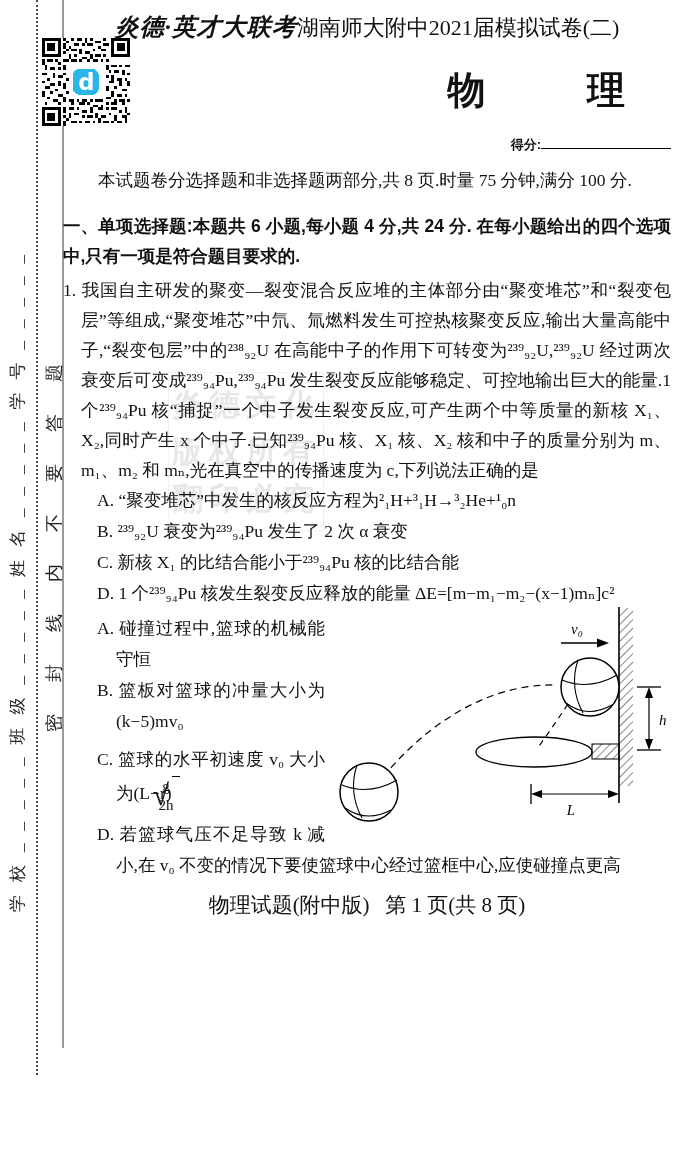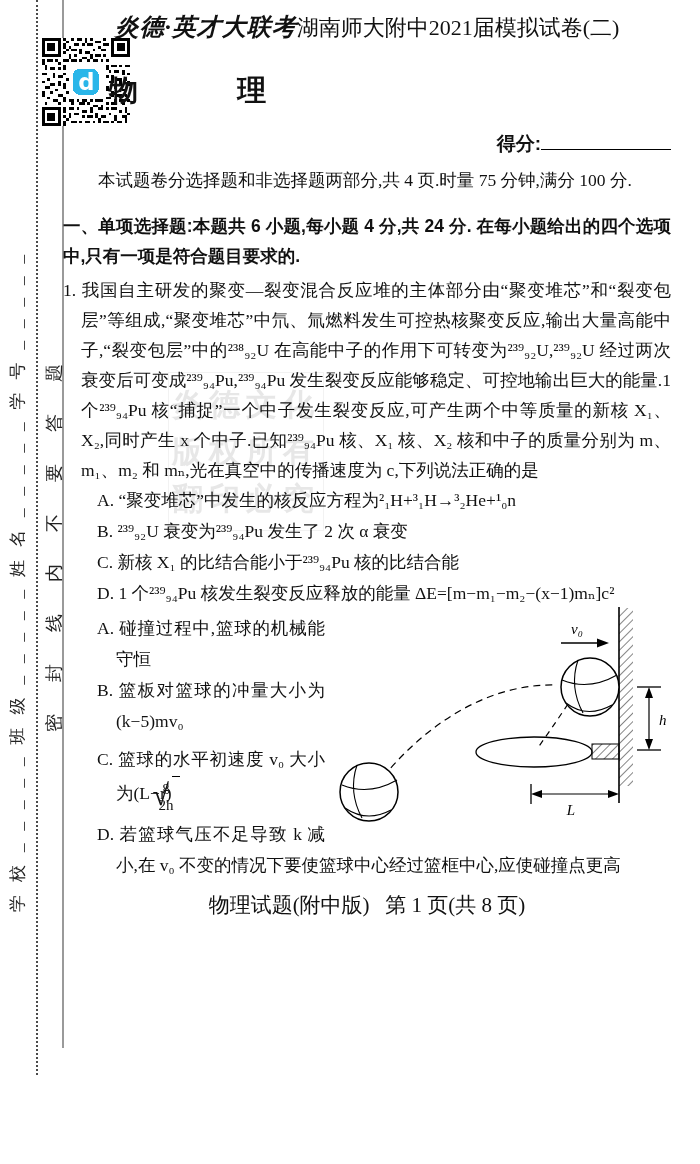--- a/index.html
+++ b/index.html
@@ -29,26 +29,26 @@
 
   
   .content { position:absolute; left:63px; top:0; width:608px; z-index:1;
     padding-top:12px; }
 
   .main-title { text-align:center; font-size:22px; line-height:30px; }
   .series { font-weight:900; font-style:italic; font-size:24px; letter-spacing:1px; }
 
   .qr { position:absolute; left:42px; top:38px; }
 
-  .subject { text-align:left; font-size:29px; font-weight:bold;
+  .subject { text-align:right; font-size:38px; font-weight:bold;
     letter-spacing:46px; text-indent:46px; margin-top:22px; line-height:50px; }
 
   .score-row { text-align:right; margin-top:16px; height:26px;
     font-family:"Liberation Sans","DejaVu Sans",sans-serif; }
-  .score-label { font-weight:bold; font-size:19px; }
+  .score-label { font-weight:bold; font-size:13px; }
   .score-blank { display:inline-block; width:130px; height:18px;
     border-bottom:1.5px solid #000; }
 
   .intro { margin-top:8px; font-size:17.5px; line-height:30px;
     text-align:justify; text-indent:2em; }
 
   .sec-heading { margin-top:16px; font-size:17.5px; line-height:30px;
     font-weight:bold; text-align:justify;
     font-family:"Liberation Sans","DejaVu Sans",sans-serif; }
 
@@ -112,21 +112,21 @@
   <div class="main-title">
     <span class="series">炎德·英才大联考</span><span>湖南师大附中2021届模拟试卷(二)</span>
   </div>
 
   <div class="subject">物 理</div>
 
   <div class="score-row">
     <span class="score-label">得分:</span><span class="score-blank"></span>
   </div>
 
-  <p class="intro">本试题卷分选择题和非选择题两部分,共 4 页.时量 75 分钟,满分 100 分.</p>
+  <p class="intro">本试题卷分选择题和非选择题两部分,共 8 页.时量 75 分钟,满分 100 分.</p>
 
   <p class="sec-heading">一、单项选择题:本题共 6 小题,每小题 4 分,共 24 分. 在每小题给出的四个选项中,只有一项是符合题目要求的.</p>
 
   <div class="question">
     <p class="qtext"><span class="qnum">1.</span><span>我国自主研发的聚变—裂变混合反应堆的主体部分由“聚变堆芯”和“裂变包层”等组成,“聚变堆芯”中氘、氚燃料发生可控热核聚变反应,输出大量高能中子,“裂变包层”中的²³⁸₉₂U 在高能中子的作用下可转变为²³⁹₉₂U,²³⁹₉₂U 经过两次衰变后可变成²³⁹₉₄Pu,²³⁹₉₄Pu 发生裂变反应能够稳定、可控地输出巨大的能量.1 个²³⁹₉₄Pu 核“捕捉”一个中子发生裂变反应,可产生两个中等质量的新核 X₁、X₂,同时产生 x 个中子.已知²³⁹₉₄Pu 核、X₁ 核、X₂ 核和中子的质量分别为 m、m₁、m₂ 和 mₙ,光在真空中的传播速度为 c,下列说法正确的是</span></p>
     <p class="option">A. “聚变堆芯”中发生的核反应方程为²₁H+³₁H→³₂He+¹₀n</p>
     <p class="option">B. ²³⁹₉₂U 衰变为²³⁹₉₄Pu 发生了 2 次 α 衰变</p>
     <p class="option">C. 新核 X₁ 的比结合能小于²³⁹₉₄Pu 核的比结合能</p>
     <p class="option">D. 1 个²³⁹₉₄Pu 核发生裂变反应释放的能量 ΔE=[m−m₁−m₂−(x−1)mₙ]c²</p>
   </div>

